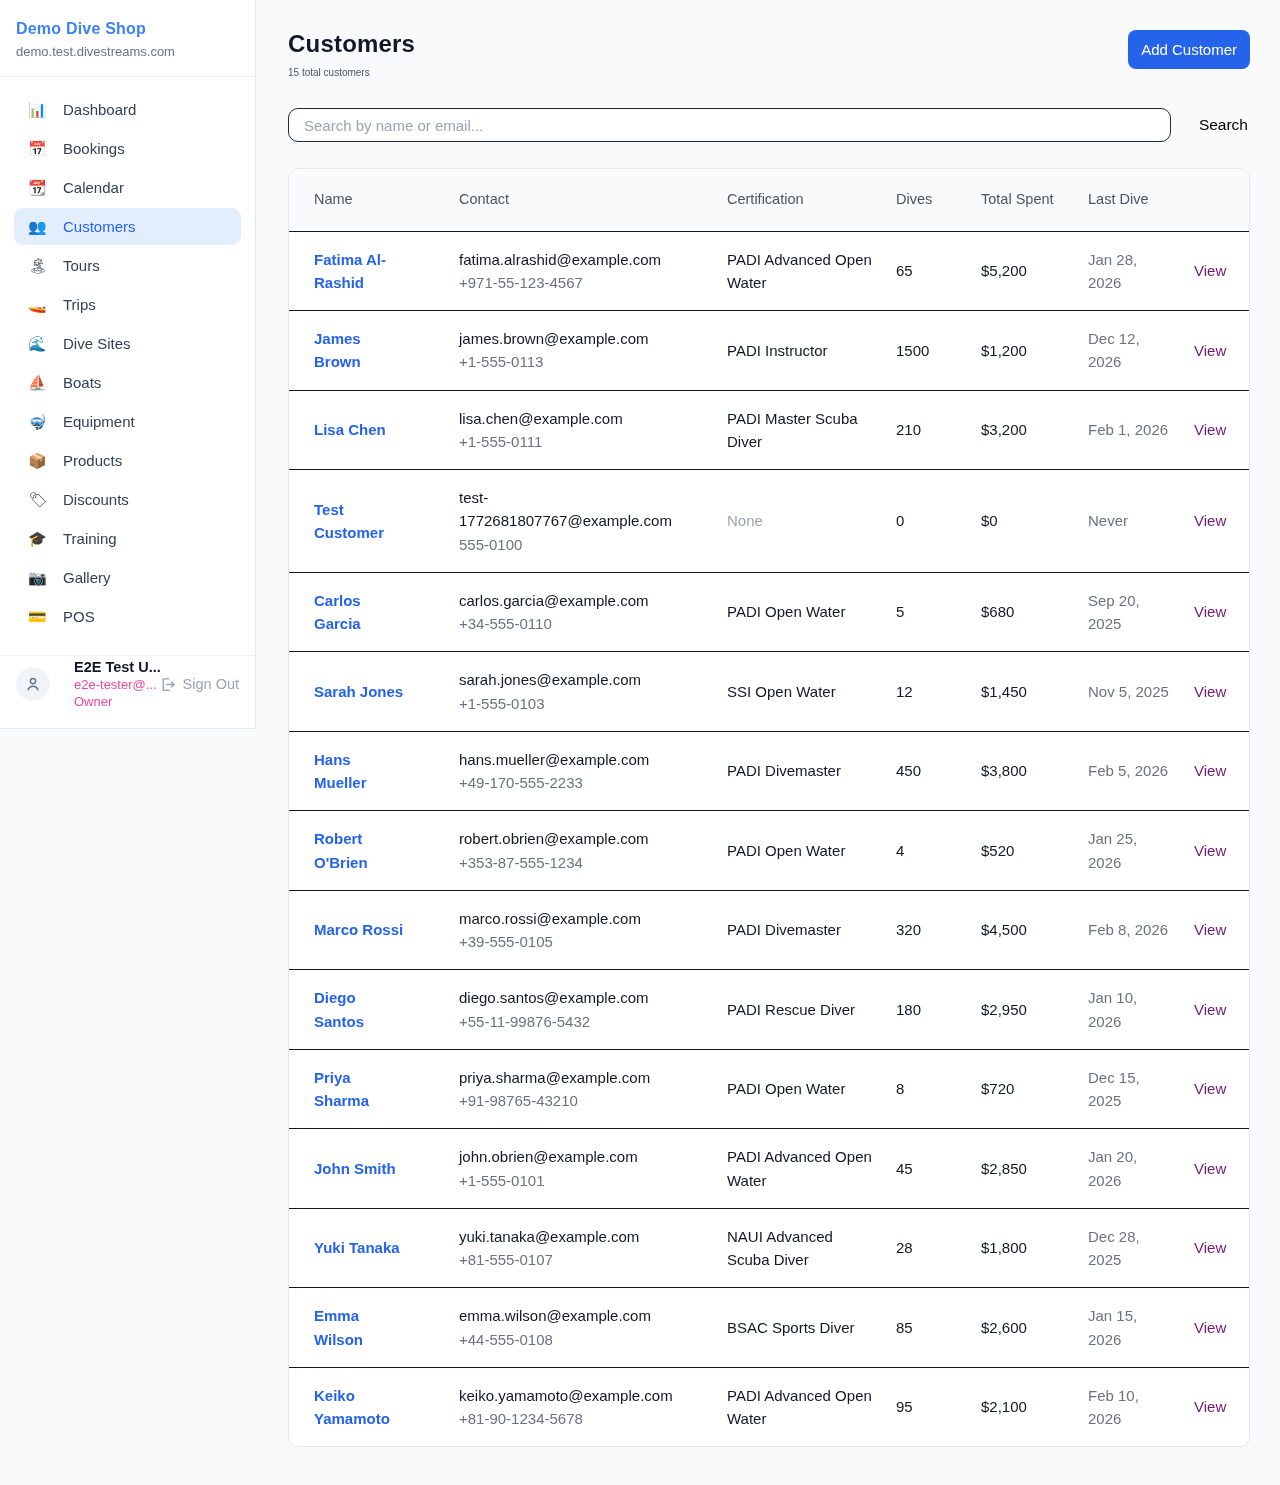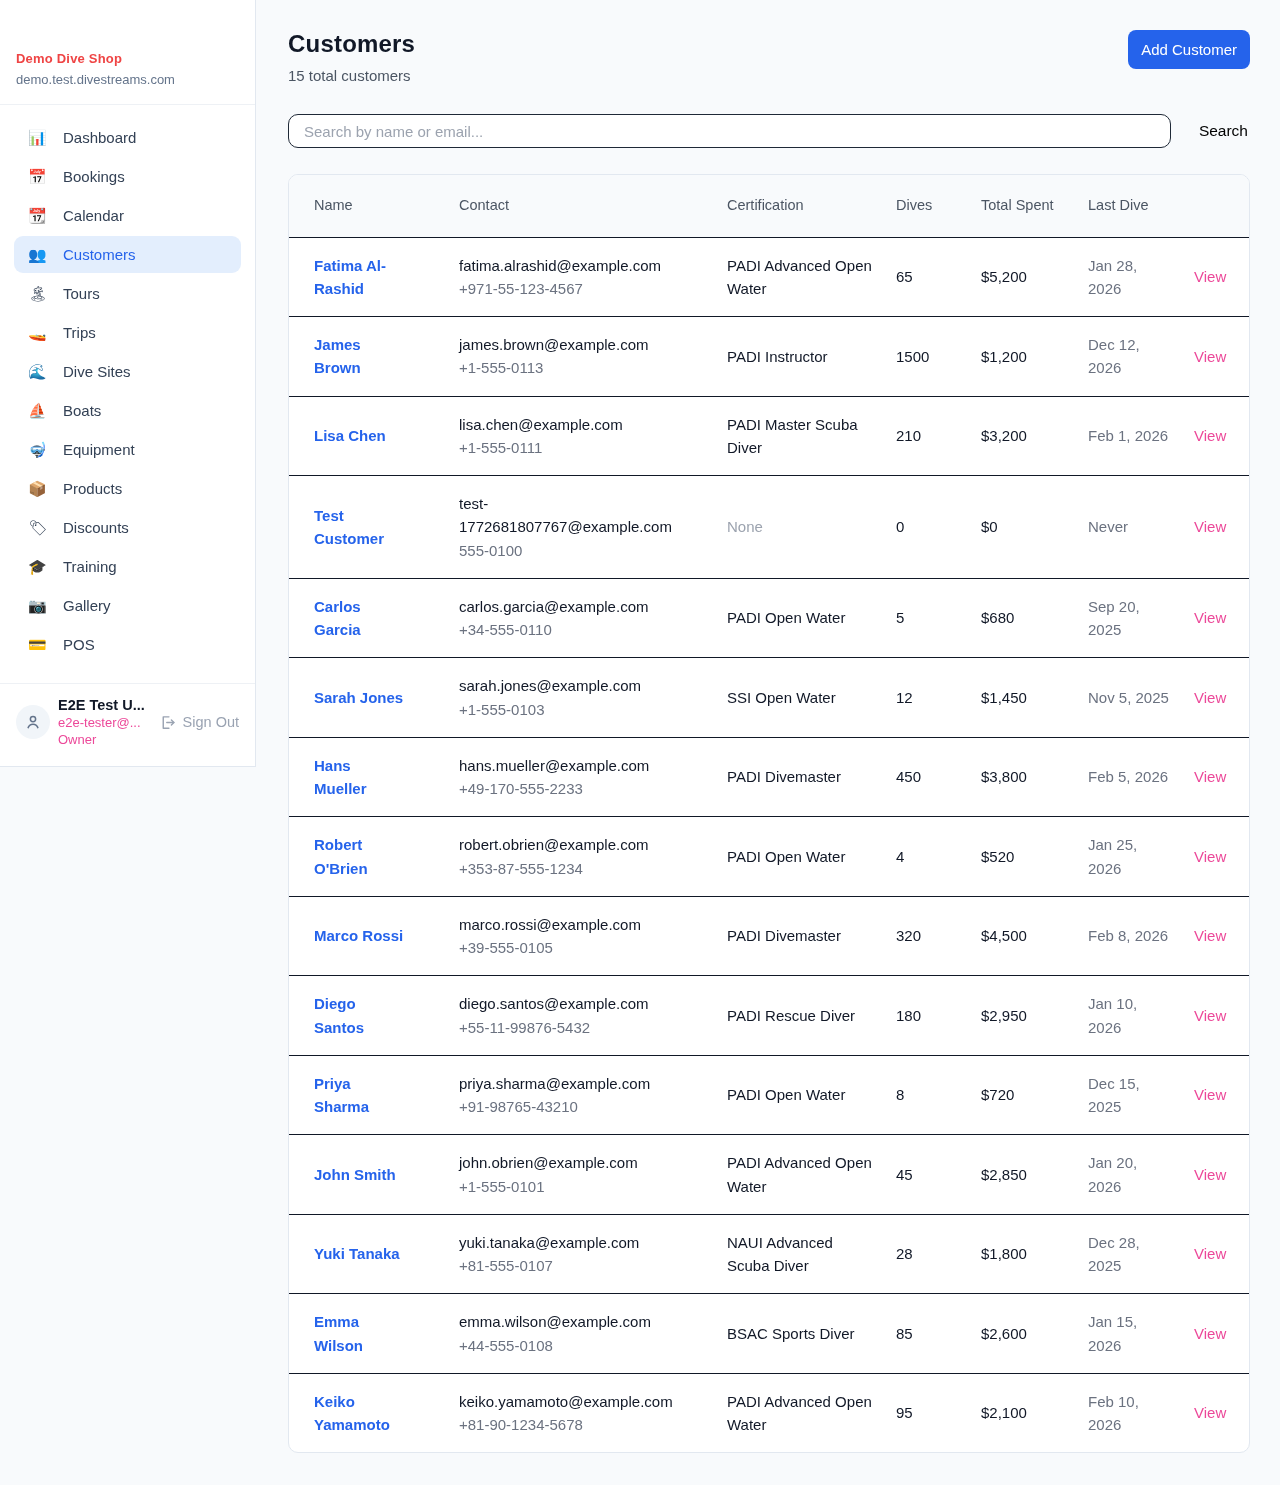--- a/index.html
+++ b/index.html
@@ -12,52 +12,52 @@
     overflow:hidden;
   }
   .page { display:flex; align-items:flex-start; width:1280px; }
 
   
   .sidebar {
     width:256px; min-width:256px; background:#ffffff;
     border-right:1px solid #e2e8f0; border-bottom:1px solid #e2e8f0;
   }
   .sidebar-header { padding:20px 16px 17px; border-bottom:1px solid #eef1f5; }
-  .shop-title { color:#ef4444; font-weight:bold; font-size:13px; letter-spacing:.2px;margin-top:31px; }
+  .shop-title { color:#3b82f6; font-weight:bold; font-size:16px; letter-spacing:.2px; }
   .shop-domain { color:#64748b; font-size:13px; margin-top:6px; }
   .nav { padding:14px 14px 10px; }
   .nav-item {
     display:flex; align-items:center; gap:15px;
     padding:10px 14px; border-radius:9px;
     color:#334155; font-size:15px; cursor:pointer; margin-bottom:2px;
   }
   .nav-item.active { background:#e3eefd; color:#2563eb; }
   .nav-icon { width:20px; font-size:15px; line-height:1; text-align:center; }
   .sidebar-footer {
     border-top:1px solid #eef1f5; margin-top:8px;
-    padding:12px 16px 17px; display:flex; align-items:center; gap:8px;
+    padding:2px 16px 17px; display:flex; align-items:center; gap:24px;
   }
   .avatar {
     width:34px; height:34px; min-width:34px; border-radius:50%;
     background:#f1f5f9; display:flex; align-items:center; justify-content:center;
   }
   .user-meta { line-height:1.3; min-width:0; }
   .user-name { font-weight:bold; font-size:14.5px; color:#111827; white-space:nowrap; }
   .user-email, .user-role { font-size:13px; color:#ec4899; white-space:nowrap; }
   .signout-btn {
     margin-left:auto; display:flex; align-items:center; gap:7px;
     background:none; border:none; color:#9aa3b2; font-size:14.5px;
     font-family:inherit; cursor:pointer; white-space:nowrap;
   }
 
   
   .main { flex:1; padding:30px 30px 0 32px; min-width:0; }
   .main-header { display:flex; justify-content:space-between; align-items:flex-start; }
   .page-title { font-size:24px; font-weight:bold; color:#111827; letter-spacing:.2px; }
-  .page-subtitle { font-size:15px; color:#4b5563; margin-top:9px; }
+  .page-subtitle { font-size:10px; color:#4b5563; margin-top:9px; }
   .add-btn {
     background:#2563eb; color:#fff; border:none; border-radius:8px;
     padding:11px 13px; font-size:15px; font-family:inherit; cursor:pointer;
   }
   .search-row { display:flex; align-items:center; gap:26px; margin-top:30px; }
   .search-input {
     flex:1; height:24px; background:#fff;
     border:1px solid #1f2937; border-radius:10px;
     padding:16px 15px; font-size:15px; font-family:inherit; color:#0f172a;
   }
@@ -89,21 +89,21 @@
     color:#2563eb; font-weight:600; text-decoration:none;
     display:inline-block; max-width:92px;
   }
   .email { color:#111827; }
   .phone { color:#6b7280; }
   .contact-wrap { max-width:218px; overflow-wrap:break-word; }
   .cert { color:#111827;margin-top:34px; }
   .cert.muted { color:#9ca3af; }
   .dives, .spent { color:#111827; }
   .last-dive { color:#6b7280; }
-  .view-link { color:#ec4899; text-decoration:none; }
+  .view-link { color:#701a75; text-decoration:none; }
 </style>
 </head>
 <body>
 
 <div class="page">
 
   <aside class="sidebar">
     <div class="sidebar-header">
       <div class="shop-title">Demo Dive Shop</div>
       <div class="shop-domain">demo.test.divestreams.com</div>

